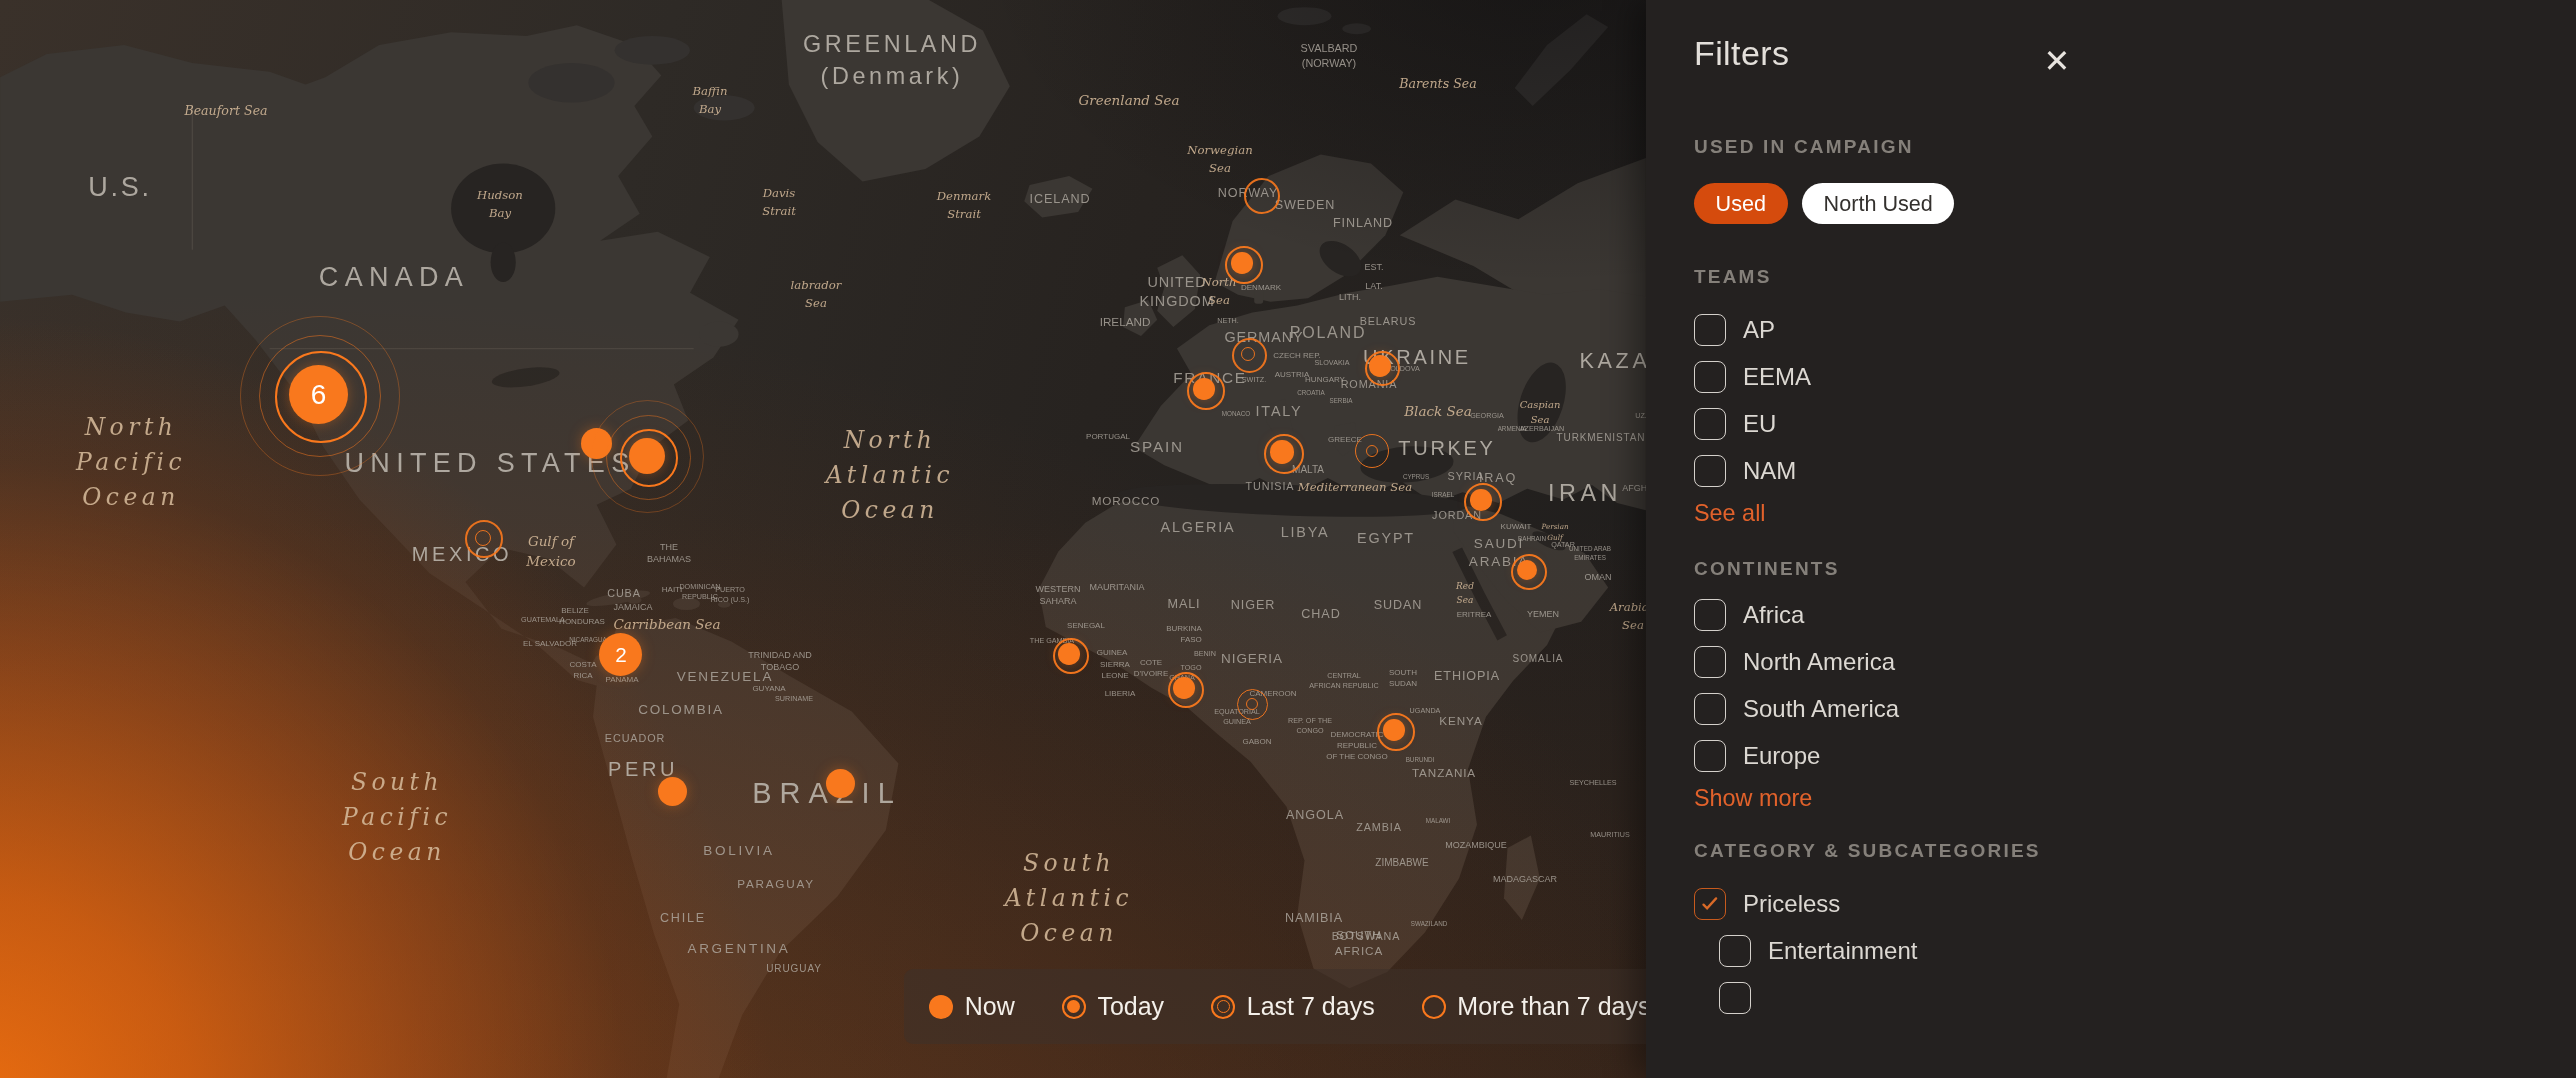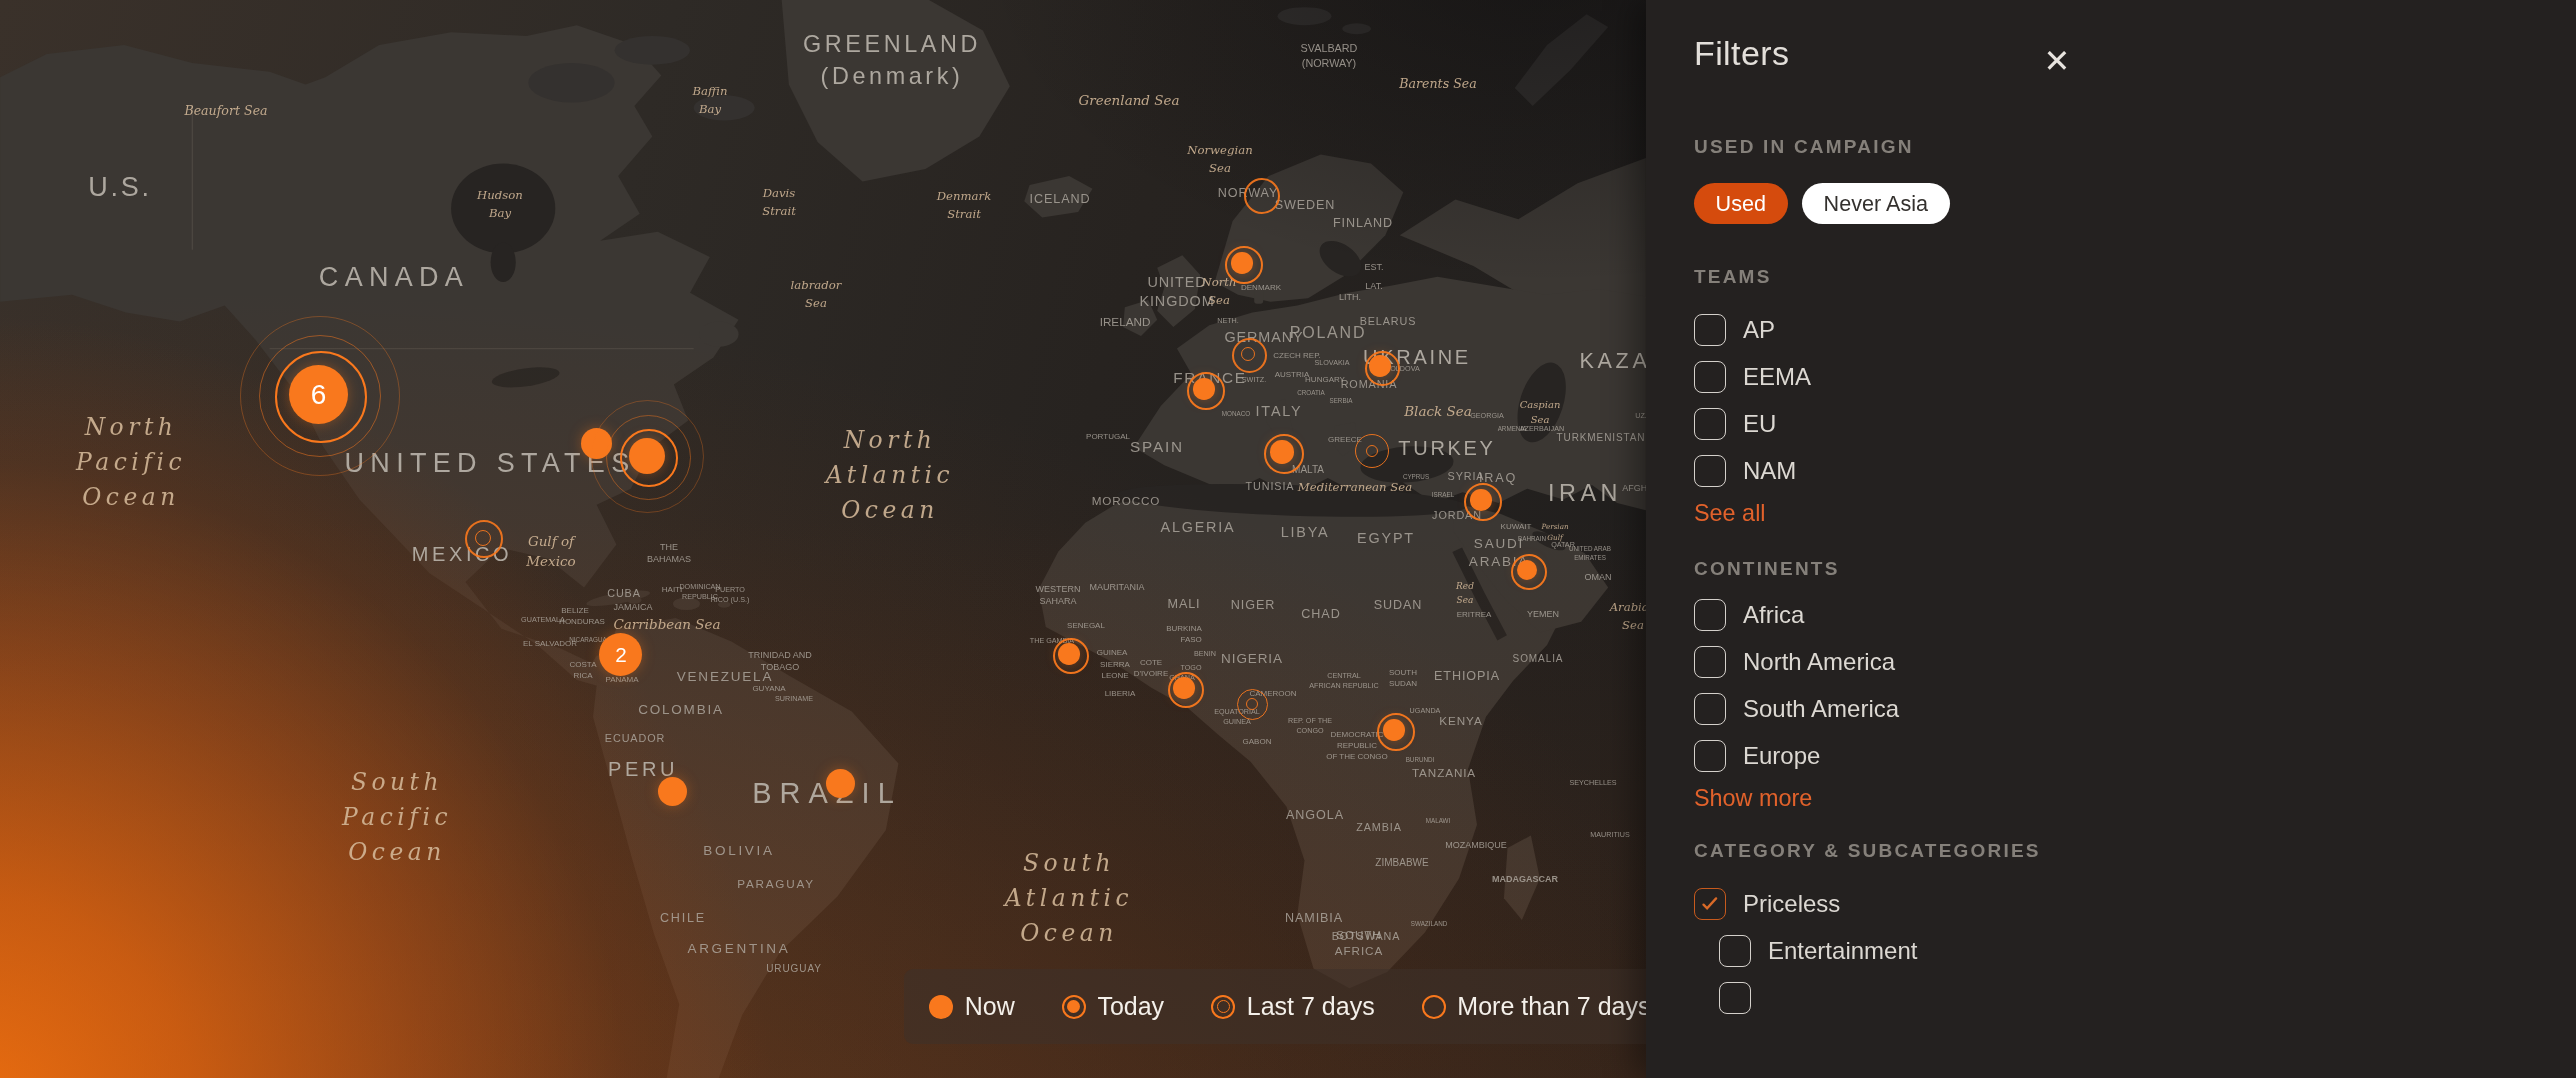--- a/index.html
+++ b/index.html
@@ -260,21 +260,21 @@
 OF THE CONGO</div>
         <div class="country-label" style="left: 1425px; top: 711px; font-size: 7.2px;">UGANDA</div>
         <div class="country-label" style="left: 1461px; top: 721px; font-size: 11.7px; letter-spacing: 0.9px;">KENYA</div>
         <div class="country-label" style="left: 1420px; top: 760px; font-size: 6.3px;">BURUNDI</div>
         <div class="country-label" style="left: 1444px; top: 773px; font-size: 11.7px; letter-spacing: 0.9px;">TANZANIA</div>
         <div class="country-label" style="left: 1593px; top: 783px; font-size: 7.2px;">SEYCHELLES</div>
         <div class="country-label" style="left: 1315px; top: 815px; font-size: 12.6px; letter-spacing: 0.9px;">ANGOLA</div>
         <div class="country-label" style="left: 1379px; top: 827px; font-size: 10.8px; letter-spacing: 0.9px;">ZAMBIA</div>
         <div class="country-label" style="left: 1438px; top: 821px; font-size: 6.3px;">MALAWI</div>
         <div class="country-label" style="left: 1476px; top: 845px; font-size: 9px;">MOZAMBIQUE</div>
-        <div class="country-label" style="left: 1525px; top: 879px; font-size: 9px; font-weight: bold;">MADAGASCAR</div>
+        <div class="country-label" style="left: 1525px; top: 879px; font-size: 9px;">MADAGASCAR</div>
         <div class="country-label" style="left: 1610px; top: 835px; font-size: 7.2px;">MAURITIUS</div>
         <div class="country-label" style="left: 1402px; top: 863px; font-size: 10px;">ZIMBABWE</div>
         <div class="country-label" style="left: 1314px; top: 918px; font-size: 12.6px; letter-spacing: 0.9px;">NAMIBIA</div>
         <div class="country-label" style="left: 1366px; top: 936px; font-size: 10.8px; letter-spacing: 0.9px;">BOTSWANA</div>
         <div class="country-label" style="left: 1359px; top: 943px; font-size: 11.7px; letter-spacing: 0.9px;">SOUTH
 AFRICA</div>
         <div class="country-label" style="left: 1429px; top: 924px; font-size: 6.3px;">SWAZILAND</div>
         <div class="sea-label" style="left: 131px; top: 463px; font-size: 23.4px; letter-spacing: 4.5px;">North
 Pacific
 Ocean</div>
@@ -420,21 +420,21 @@
   </div>
 
   <aside class="panel">
     <h1>Filters</h1>
     <button class="close-btn">✕</button>
 
     <section class="sec-used">
       <h2>USED IN CAMPAIGN</h2>
       <div class="pill-row">
         <button class="pill selected">Used</button>
-        <button class="pill unselected">Never Asia</button>
+        <button class="pill unselected">North Used</button>
       </div>
     </section>
 
     <section class="sec-teams">
       <h2>TEAMS</h2>
       <div class="checks">
           <label class="check-row">
             <span class="box"></span>
             <span class="lbl">AP</span>
           </label>

